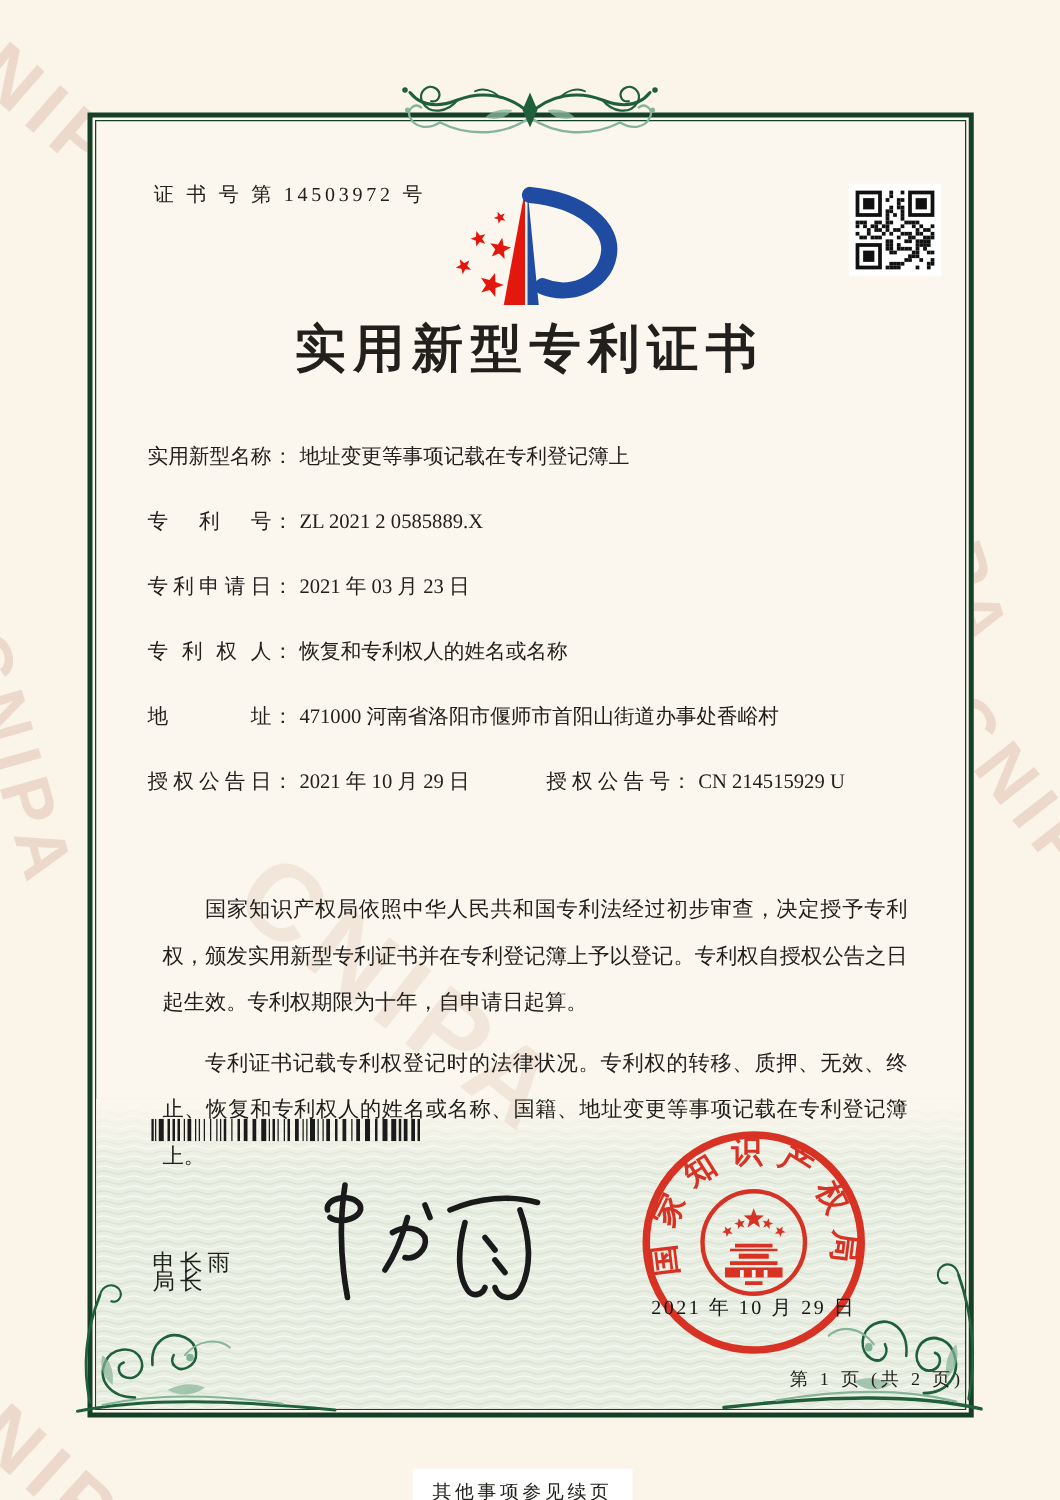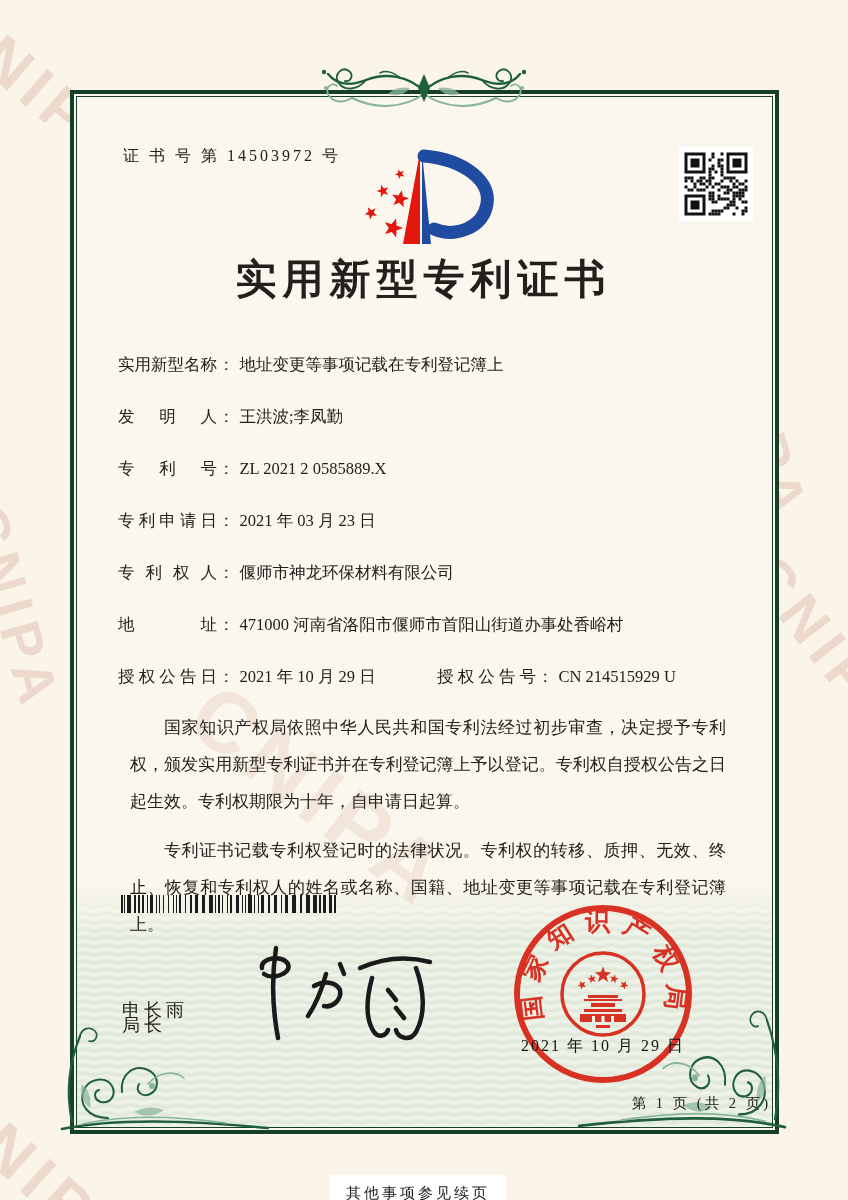--- a/index.html
+++ b/index.html
@@ -313,30 +313,27 @@
       </svg>
   </div>
 
   <div class="abs title">实用新型专利证书</div>
 
   <div class="abs fields">
     <div class="frow">
       <span class="fl">实用新型名称</span><span class="fc">：</span><span>地址变更等事项记载在专利登记簿上</span>
     </div>
     <div class="frow">
-      <span class="fl">发明人</span><span class="fc">：</span><span>王洪波;李凤勤</span>
-    </div>
-    <div class="frow">
       <span class="fl">专利号</span><span class="fc">：</span><span>ZL 2021 2 0585889.X</span>
     </div>
     <div class="frow">
       <span class="fl">专利申请日</span><span class="fc">：</span><span>2021 年 03 月 23 日</span>
     </div>
     <div class="frow">
-      <span class="fl">专利权人</span><span class="fc">：</span><span>偃师市神龙环保材料有限公司</span>
+      <span class="fl">专利权人</span><span class="fc">：</span><span>恢复和专利权人的姓名或名称</span>
     </div>
     <div class="frow">
       <span class="fl">地址</span><span class="fc">：</span><span>471000 河南省洛阳市偃师市首阳山街道办事处香峪村</span>
     </div>
     <div class="frow">
       <span class="fl">授权公告日</span><span class="fc">：</span><span>2021 年 10 月 29 日</span>
       <span class="fgrant2">
         <span class="fl">授权公告号</span><span class="fc">：</span><span>CN 214515929 U</span>
       </span>
     </div>

